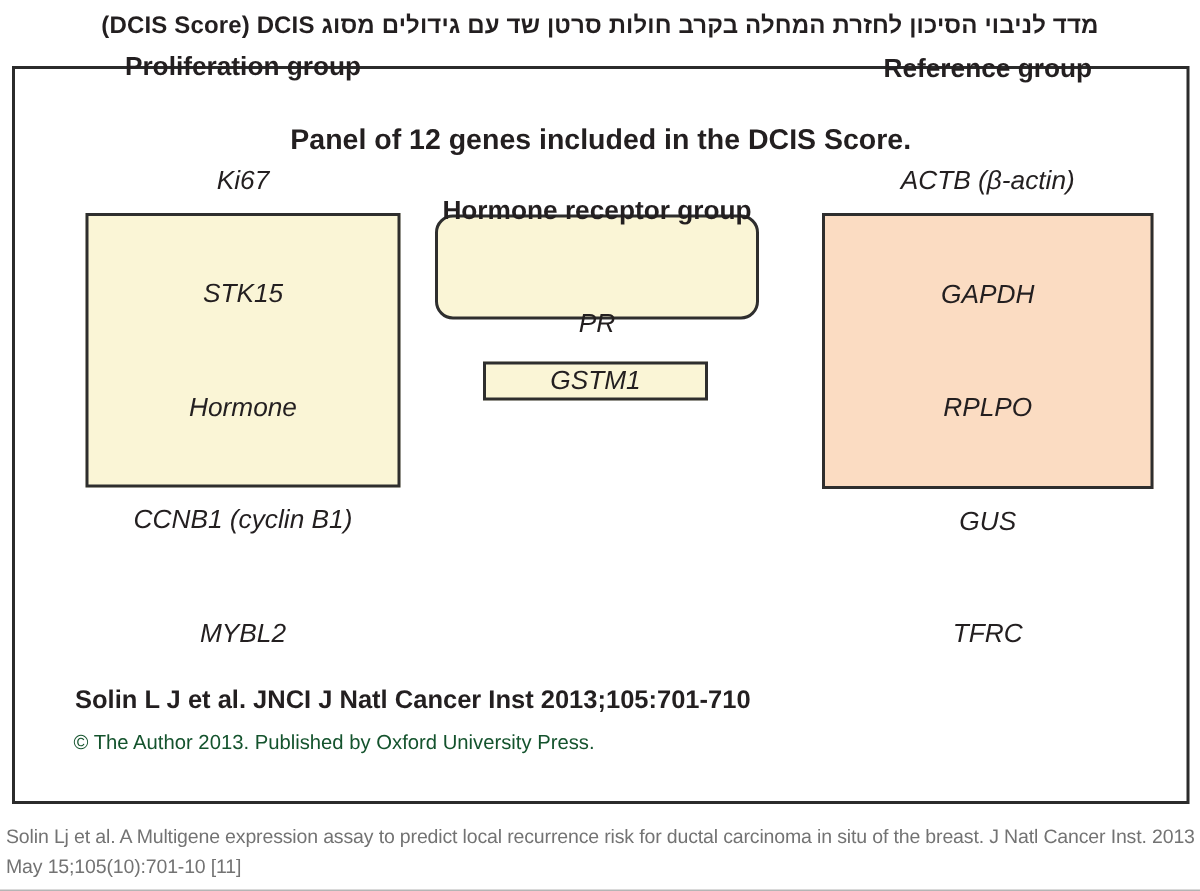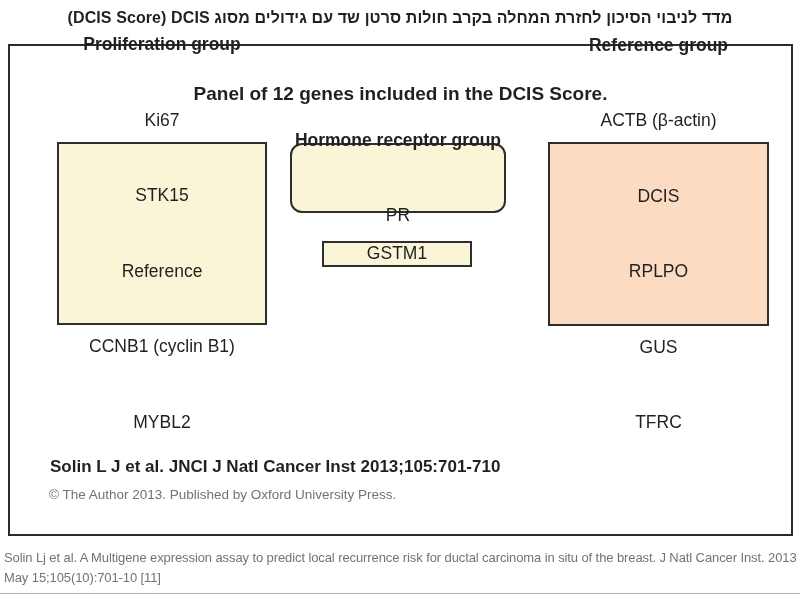--- a/index.html
+++ b/index.html
@@ -64,42 +64,42 @@
     justify-content: center;
     align-items: center;
     text-align: center;
     font-size: 17.5px;
     line-height: 27.5px;
     gap: 48px;
   }
   .yellow { background: #faf5d6; }
   .peach  { background: #fbdcc2; }
   .group-name { font-weight: bold; white-space: nowrap; }
-  .gene { white-space: nowrap; }
+  .gene { white-space: nowrap; font-style: italic; }
 
   .prolif    { left: 47px;  top: 96px;  width: 210px; height: 183px; }
   .hormone   { left: 280px; top: 97px;  width: 216px; height: 70px; border-radius: 12px;  }
   .gstm1     { left: 312px; top: 195px; width: 150px; height: 26px;  }
   .reference { left: 518px; top: 96px;  width: 221px; height: 184px; margin-left: 20px; }
 
   
   .citation {
     position: absolute;
     left: 40px;
     top: 411px;
     font-size: 17px;
     font-weight: bold;
     white-space: nowrap;
   }
   .copyright {
     position: absolute;
     left: 39px;
     top: 441px;
     font-size: 13.5px;
-    color: #737373;
+    color: #14532d;
     white-space: nowrap;
   }
 
   
   .bottom-caption {
     position: absolute;
     left: 4px;
     top: 548px;
     width: 793px;
     font-size: 13px;
@@ -125,38 +125,38 @@
 </div>
 
 <div class="figure-frame">
 
   <div class="figure-title">Panel of 12 genes included in the DCIS Score.</div>
 
   <div class="group-box yellow prolif">
     <div class="group-name">Proliferation group</div>
     <div class="gene">Ki67</div>
     <div class="gene">STK15</div>
-    <div class="gene">Reference</div>
+    <div class="gene">Hormone</div>
     <div class="gene">CCNB1 (cyclin B1)</div>
     <div class="gene">MYBL2</div>
   </div>
 
   <div class="group-box yellow hormone">
     <div class="group-name">Hormone receptor group</div>
     <div class="gene">PR</div>
   </div>
 
   <div class="group-box yellow gstm1">
     <div class="gene">GSTM1</div>
   </div>
 
   <div class="group-box peach reference">
     <div class="group-name">Reference group</div>
     <div class="gene">ACTB (β-actin)</div>
-    <div class="gene">DCIS</div>
+    <div class="gene">GAPDH</div>
     <div class="gene">RPLPO</div>
     <div class="gene">GUS</div>
     <div class="gene">TFRC</div>
   </div>
 
   <div class="citation">Solin L J et al. JNCI J Natl Cancer Inst 2013;105:701-710</div>
   <div class="copyright">© The Author 2013. Published by Oxford University Press.</div>
 
 </div>
 

